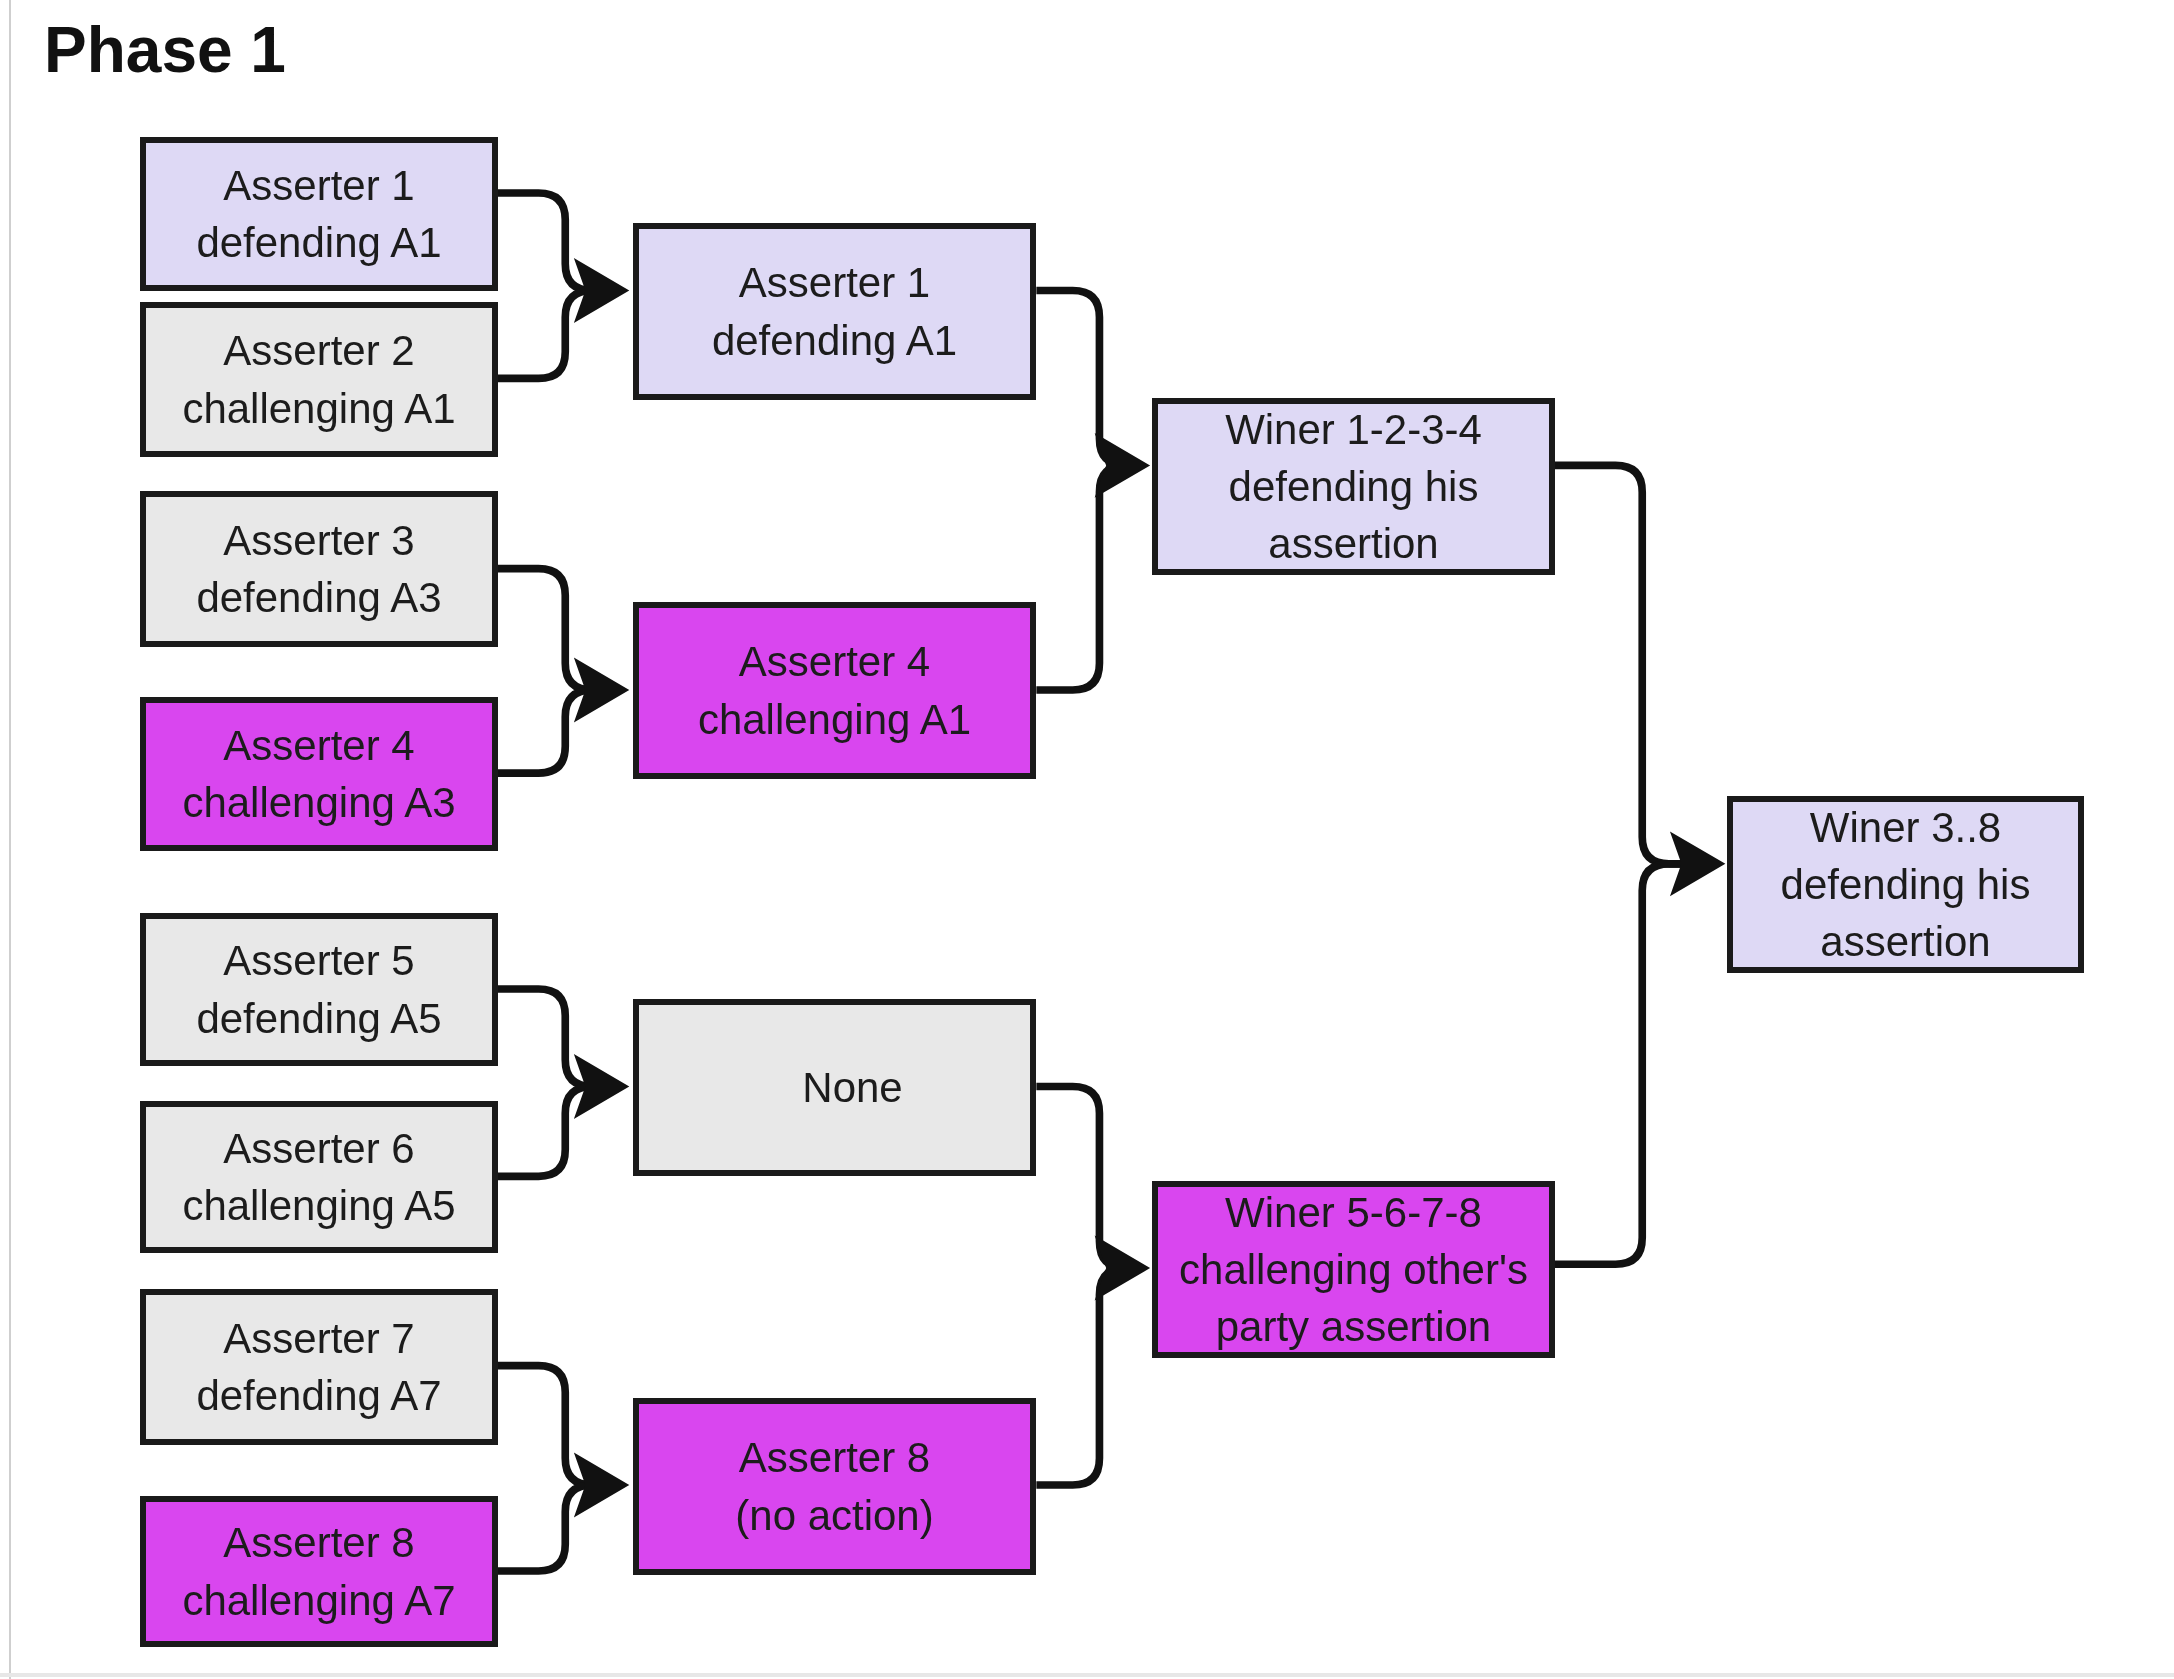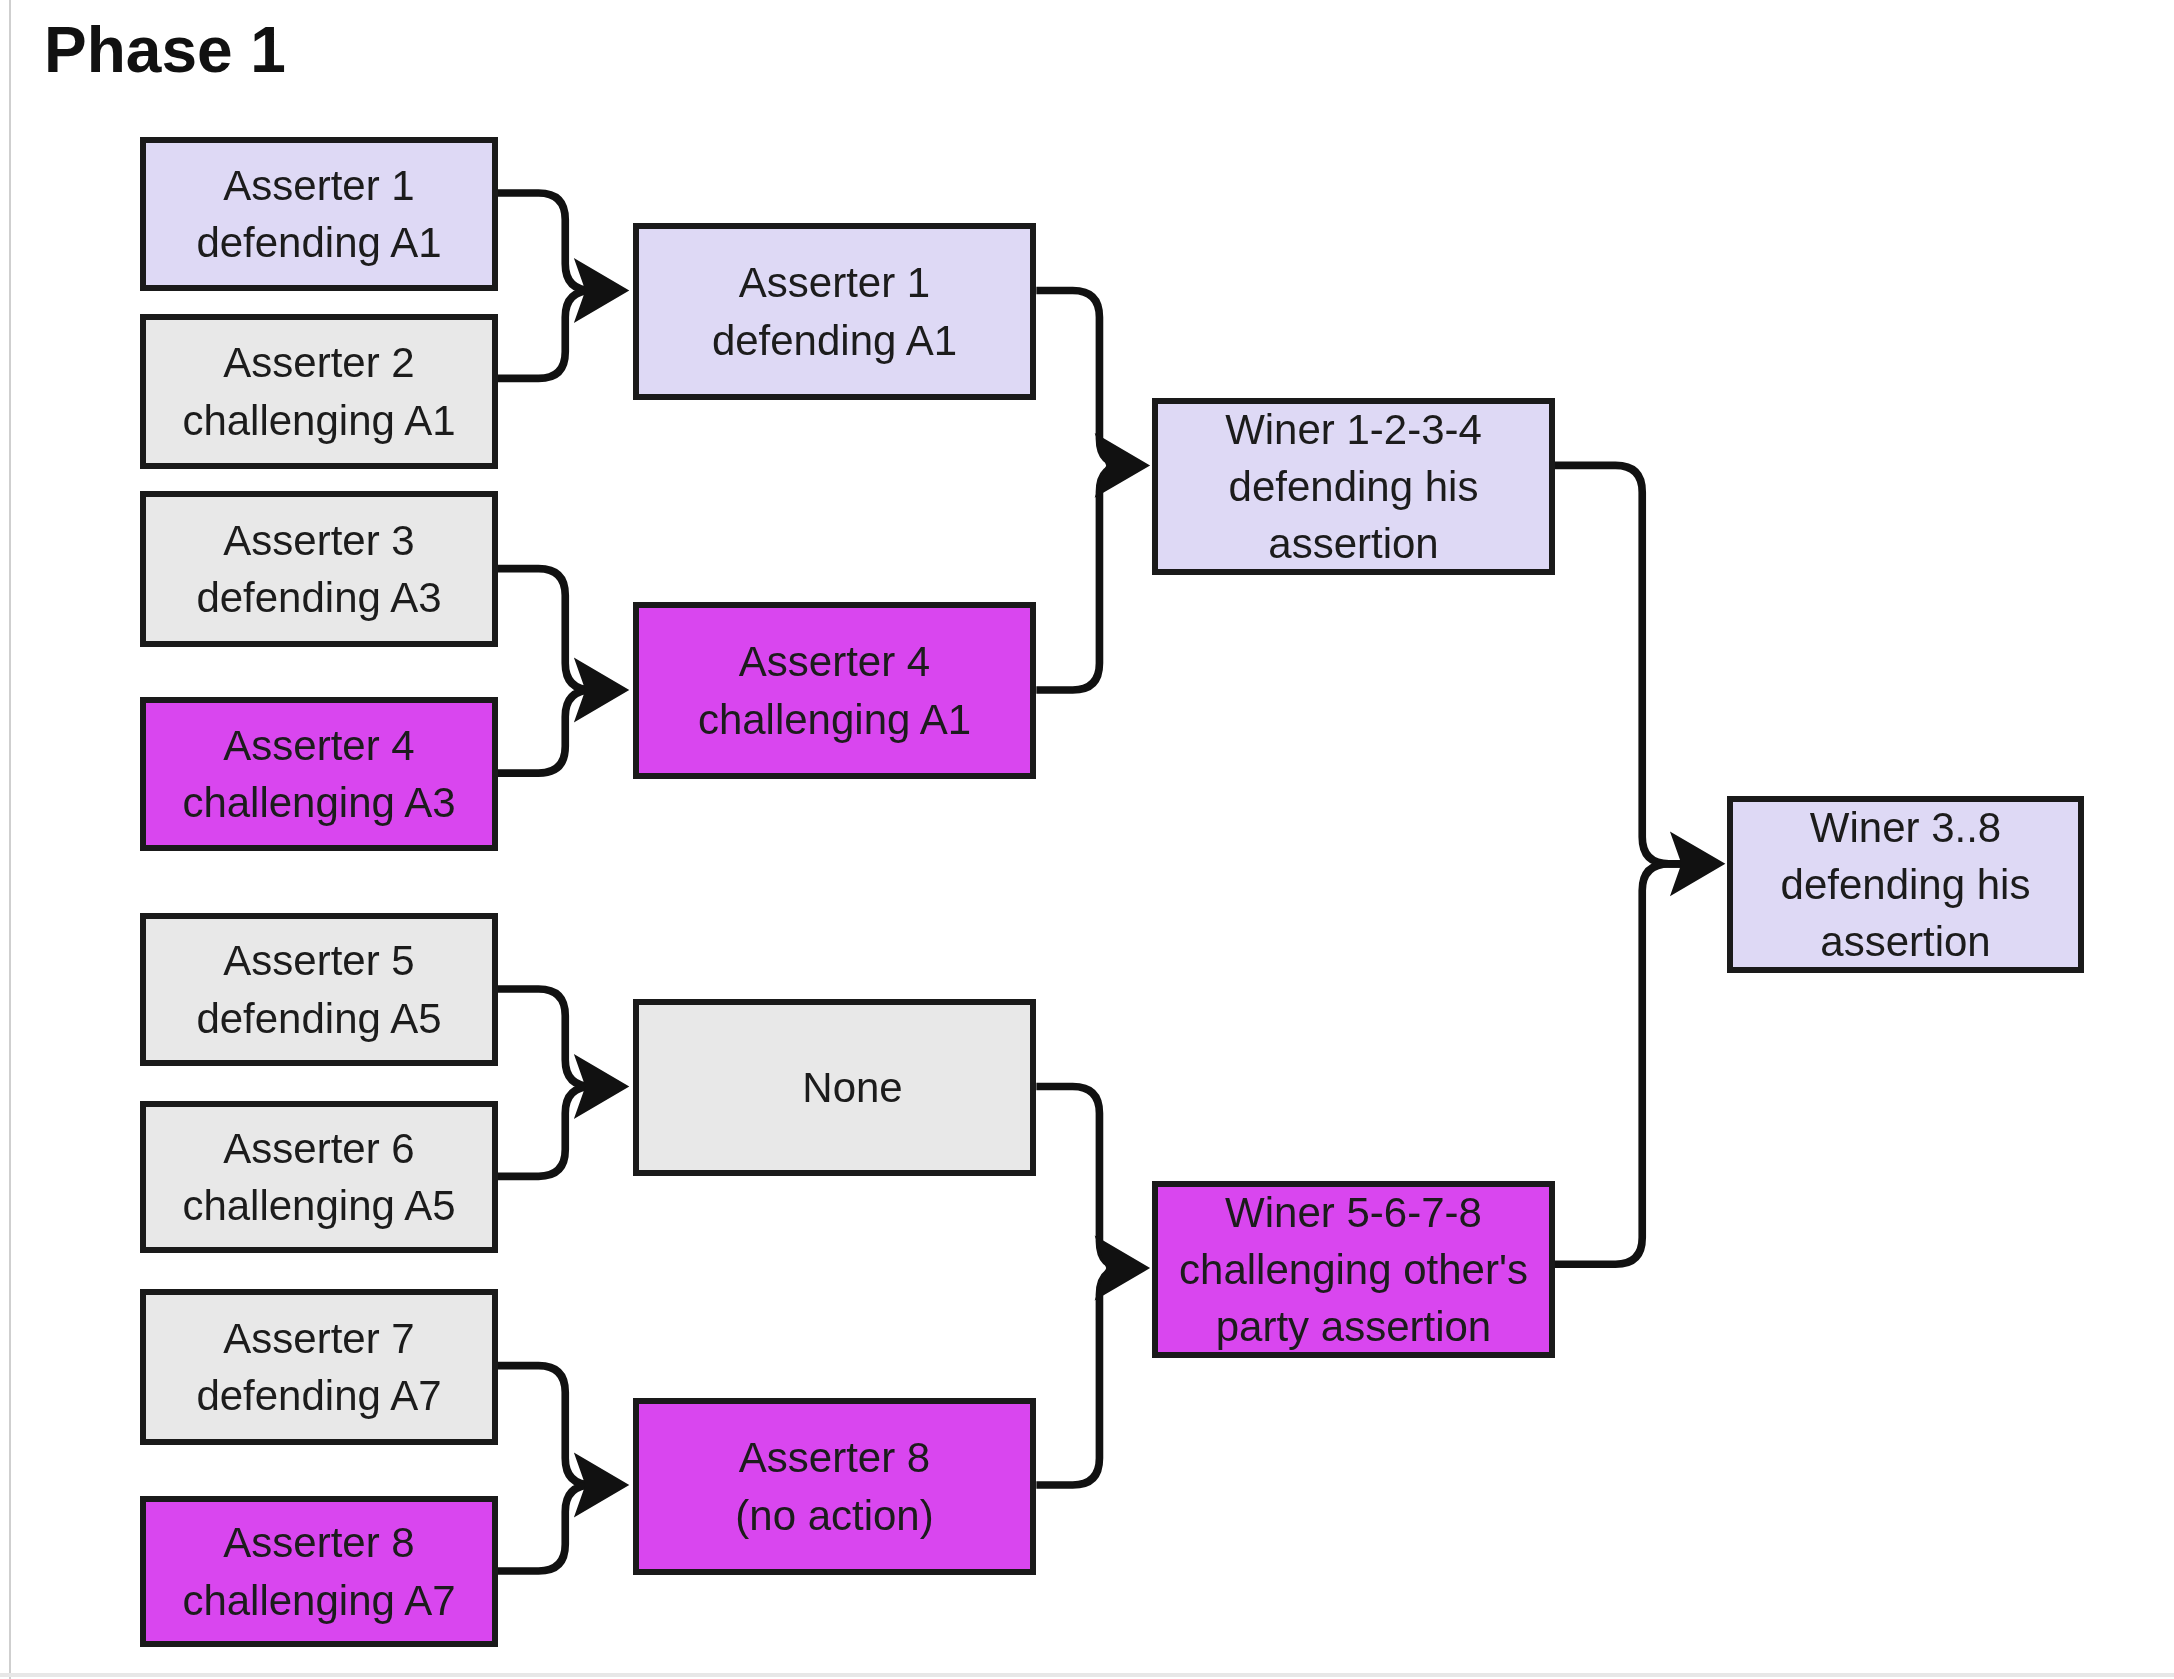--- a/index.html
+++ b/index.html
@@ -102,21 +102,21 @@
     <path d="M 1084 1554 H 1122 Q 1150 1554 1150 1526 V 1355 Q 1150 1327 1178 1327 H 1182"></path>
     <polygon points="1203,1327 1145,1293 1157,1327 1145,1361"></polygon>
 
     <path d="M 1623 487 H 1690 Q 1718 487 1718 515 V 876 Q 1718 904 1746 904 H 1762"></path>
     <path d="M 1623 1323 H 1690 Q 1718 1323 1718 1295 V 932 Q 1718 904 1746 904 H 1762"></path>
     <polygon points="1805,904 1747,870 1759,904 1747,938"></polygon>
   </svg>
 
   <div class="node lavender" style="left:140px; top:117px; width:358px; height:154px;">Asserter 1
 defending A1</div>
-  <div class="node gray" style="left:140px; top:302px; width:358px; height:155px;margin-top:12px;">Asserter 2
+  <div class="node gray" style="left:140px; top:302px; width:358px; height:155px;">Asserter 2
 challenging A1</div>
   <div class="node gray" style="left:140px; top:491px; width:358px; height:156px;">Asserter 3
 defending A3</div>
   <div class="node yellow" style="left:140px; top:697px; width:358px; height:154px;">Asserter 4
 challenging A3</div>
   <div class="node gray" style="left:140px; top:913px; width:358px; height:153px;">Asserter 5
 defending A5</div>
   <div class="node gray" style="left:140px; top:1101px; width:358px; height:152px;">Asserter 6
 challenging A5</div>
   <div class="node gray" style="left:140px; top:1289px; width:358px; height:156px;">Asserter 7

